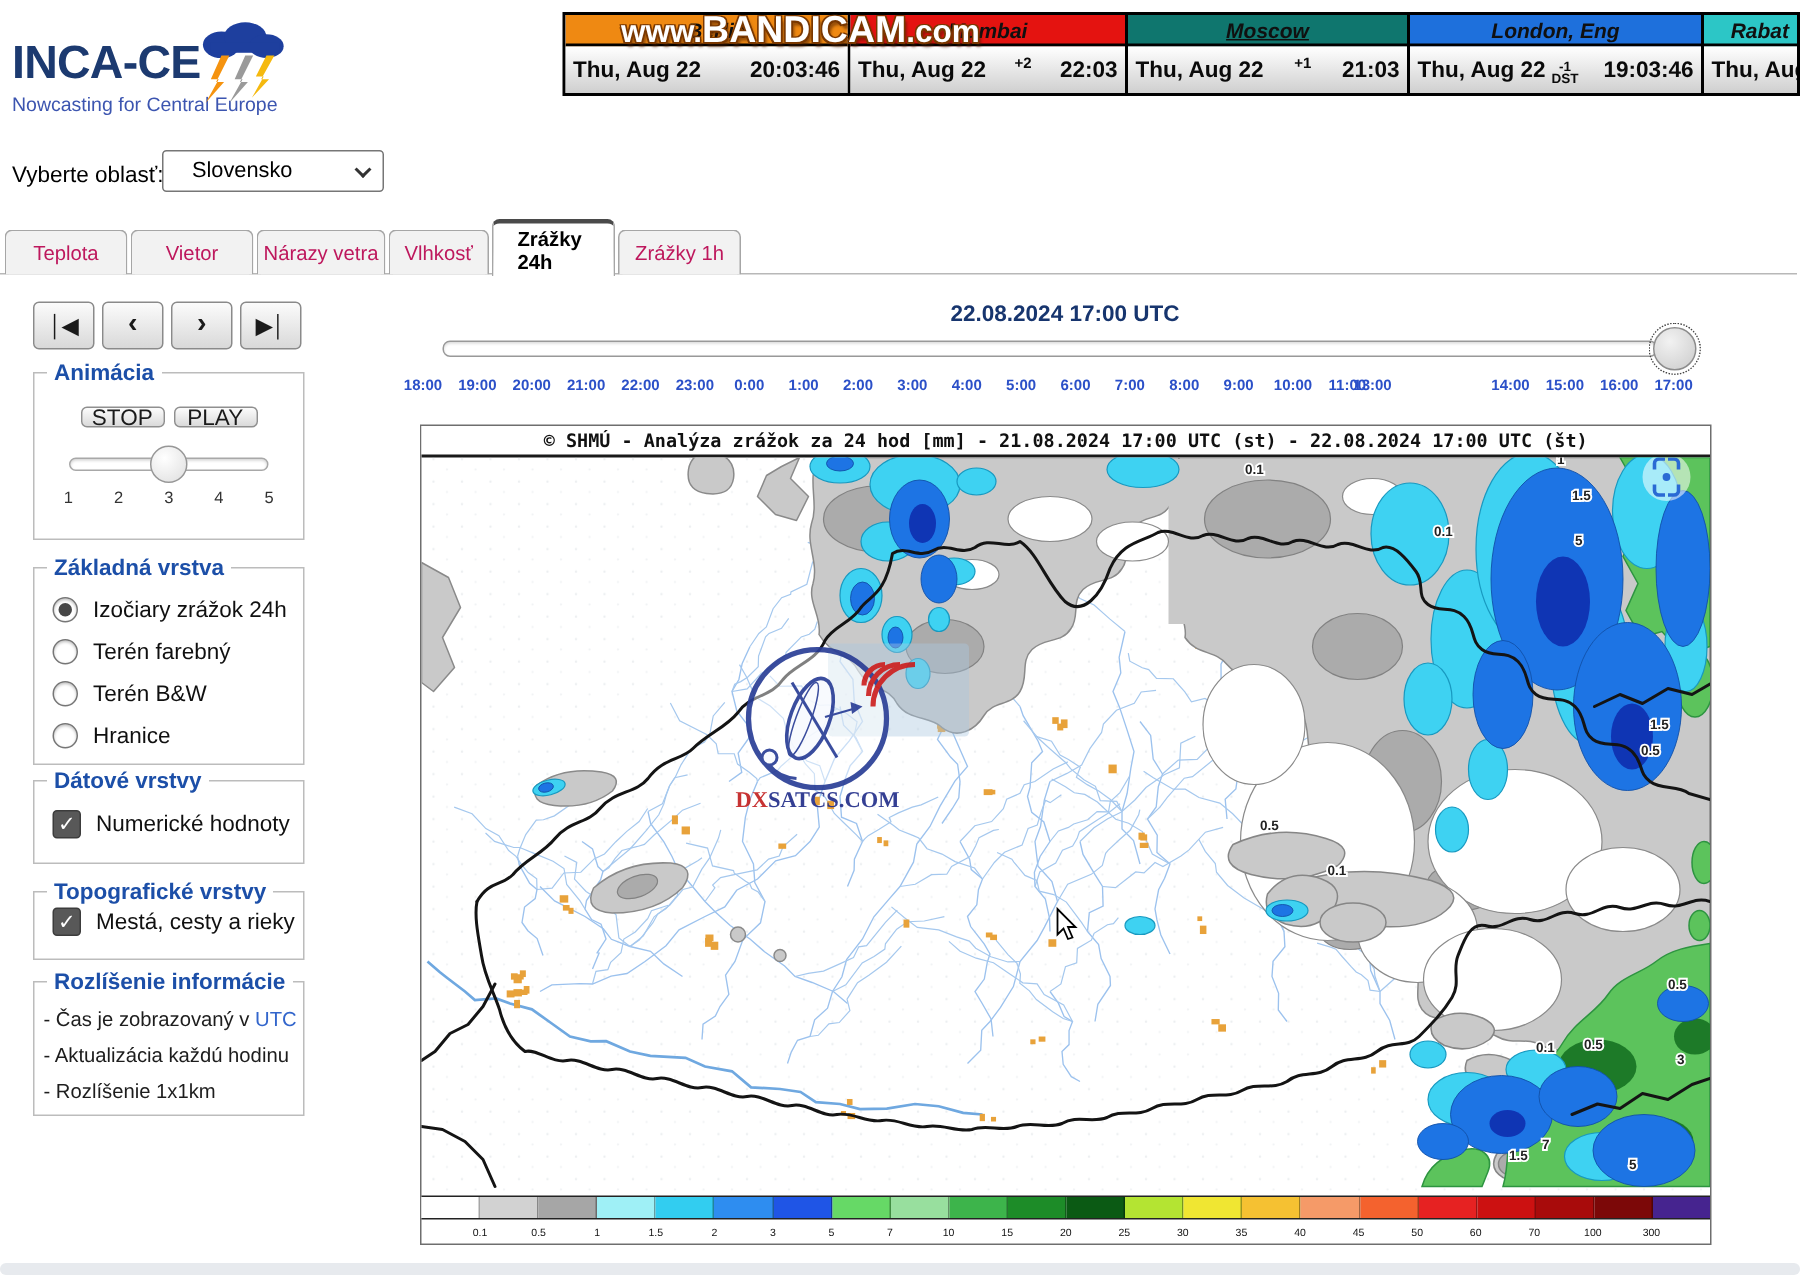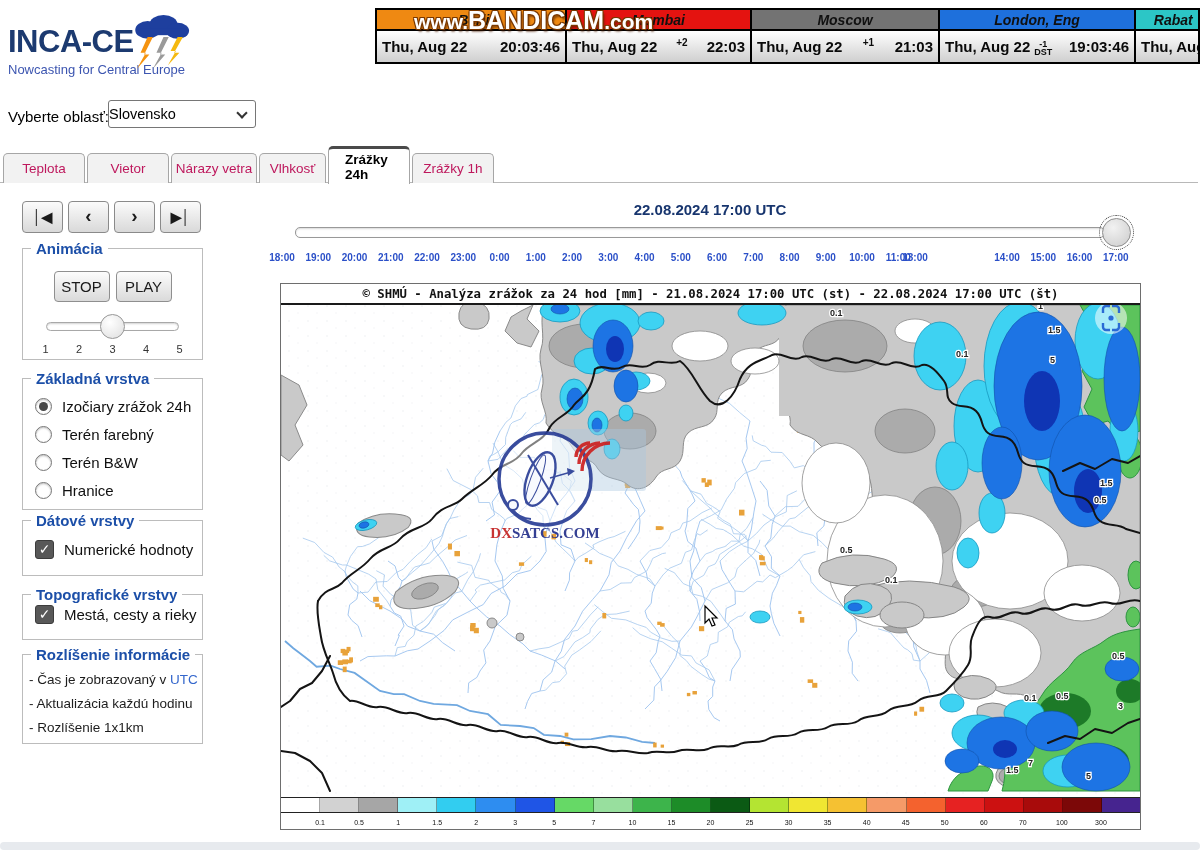--- a/index.html
+++ b/index.html
@@ -21,40 +21,40 @@
 .clock-body { flex:1; background:linear-gradient(#ffffff,#cfcfcf); display:flex; align-items:center; font-size:15px; font-weight:bold; color:#0a0a0a; padding:0 5px; white-space:nowrap; }
 .clock-date { flex:0 0 auto; }
 .clock-mid { flex:1; text-align:center; font-size:10px; position:relative; top:-4px; }
 .clock-time { flex:0 0 auto; margin-left:auto; }
 .dst-block { display:inline-flex; flex-direction:column; align-items:center; font-size:9px; line-height:8px; position:relative; top:1px; }
 .bandicam { position:absolute; left:414px; top:6px; width:380px; font-size:25px; font-weight:bold; color:#fff; z-index:5; text-shadow:1px 1px 0 #7a3800,-1px -1px 0 #7a3800,1px -1px 0 #7a3800,-1px 1px 0 #7a3800,2px 3px 2px rgba(70,25,0,0.55); letter-spacing:0px; }
 .bandicam .small { font-size:21px; }
 
 
 .region-label { position:absolute; left:8px; top:108px; font-size:15px; color:#000; }
-.region-select { position:absolute; left:108px; top:100px; width:148px; height:28px; border:1px solid #767676; border-radius:3px; background:#fff; font-size:14.5px; color:#000; line-height:26px; padding-left:0; }
+.region-select { position:absolute; left:108px; top:100px; width:148px; height:28px; border:1px solid #767676; border-radius:3px; background:#fff; font-size:14.5px; color:#000; line-height:26px; padding-left:19px; }
 .region-select .chev { position:absolute; right:9px; top:8px; width:8px; height:8px; border-left:2px solid #333; border-bottom:2px solid #333; transform:rotate(-45deg); }
 
 
 .tabrule { position:absolute; left:0px; top:182px; width:1198px; border-top:1px solid #b8b8b8; }
 .tabs { position:absolute; left:3px; top:145px; display:flex; align-items:flex-end; z-index:2; }
 .tab { height:30px; background:#f2f2f2; border:1px solid #a6a6a6; border-bottom:none; border-radius:5px 5px 0 0; margin-right:2px; font-size:13.5px; color:#be185d; display:flex; align-items:center; justify-content:center; }
 .footer-band { position:absolute; left:0; top:842px; width:1200px; height:8px; background:#e7eaee; border-radius:4px; }
 .tab.active { height:38px; background:#fff; border-top:3px solid #4a4a4a; font-weight:bold; color:#000; position:relative; top:1px;padding-left:16px; }
 
 
 .navbtns { position:absolute; left:22px; top:201px; display:flex; gap:5px; }
 .navbtn { width:41px; height:32px; border:1px solid #8a8a8a; border-radius:4px; background:linear-gradient(#fbfbfb,#d9d9d9); font-size:14px; font-weight:bold; color:#1a1a1a; display:flex; align-items:center; justify-content:center; }
 .navbtn.chev { font-size:19px; padding-bottom:3px; }
 
 
 fieldset { position:absolute; left:22px; width:181px; border:1px solid #bcbcbc; }
 legend { font-weight:bold; color:#1c4fa8; font-size:15px; margin-left:8px; padding:0 5px; }
 .btnrow { display:flex; gap:6px; justify-content:center; margin-top:14px; }
-.btn { border:1px solid #8f8f8f; border-radius:4px; background:linear-gradient(#fcfcfc,#dadada); font-size:15px; color:#1a1a1a; width:56px; height:31px; display:flex; align-items:center; justify-content:center; }
+.btn { border:1px solid #8f8f8f; border-radius:4px; background:linear-gradient(#fcfcfc,#dadada); font-size:15px; color:#1a1a1a; width:56px; height:14px; display:flex; align-items:center; justify-content:center; }
 .atrack { position:relative; margin:20px auto 0 auto; width:133px; height:9px; border:1px solid #a8a8a8; border-radius:5px; background:#fff; box-shadow:inset 0 1px 2px rgba(0,0,0,.18); }
 .athumb { position:absolute; left:53px; top:-9px; width:25px; height:25px; border-radius:50%; background:radial-gradient(circle at 38% 32%,#ffffff,#dedede); border:1px solid #979797; }
 .aticks { display:flex; justify-content:space-between; width:140px; margin:12px auto 0 auto; font-size:11px; color:#333; }
 .optrow { display:flex; align-items:center; gap:10px; margin:11px 0 0 12px; font-size:15px; color:#101010; }
 .radio { width:17px; height:17px; border-radius:50%; border:1px solid #767676; background:#fff; box-shadow:inset 0 1px 2px rgba(0,0,0,.25); position:relative; flex:0 0 auto; }
 .radio.sel::after { content:""; position:absolute; inset:3px; border-radius:50%; background:#474747; }
 .cb { width:19px; height:19px; border-radius:3px; background:#585858; border:1px solid #3c3c3c; color:#fff; font-size:14px; line-height:17px; text-align:center; flex:0 0 auto; }
 .cb::after { content:"✓"; }
 .infoline { margin:9px 0 0 6px; font-size:13.5px; color:#1d1d1d; }
 .infoline .utc { color:#3366cc; }
@@ -102,21 +102,21 @@
     </div>
     <div class="clock" style="width:185px">
       <div class="clock-head" style="background: rgb(228, 19, 16);">Mumbai</div>
       <div class="clock-body">
           <span class="clock-date">Thu, Aug 22</span>
           <span class="clock-mid">+2</span>
           <span class="clock-time">22:03</span>
         </div>
     </div>
     <div class="clock" style="width:188px">
-      <div class="clock-head" style="background: #737373;">Moscow</div>
+      <div class="clock-head" style="background: #0f766e; text-decoration: underline;">Moscow</div>
       <div class="clock-body">
           <span class="clock-date">Thu, Aug 22</span>
           <span class="clock-mid">+1</span>
           <span class="clock-time">21:03</span>
         </div>
     </div>
     <div class="clock" style="width:196px">
       <div class="clock-head" style="background: rgb(30, 112, 220);">London, Eng</div>
       <div class="clock-body">
           <span class="clock-date">Thu, Aug 22</span>

